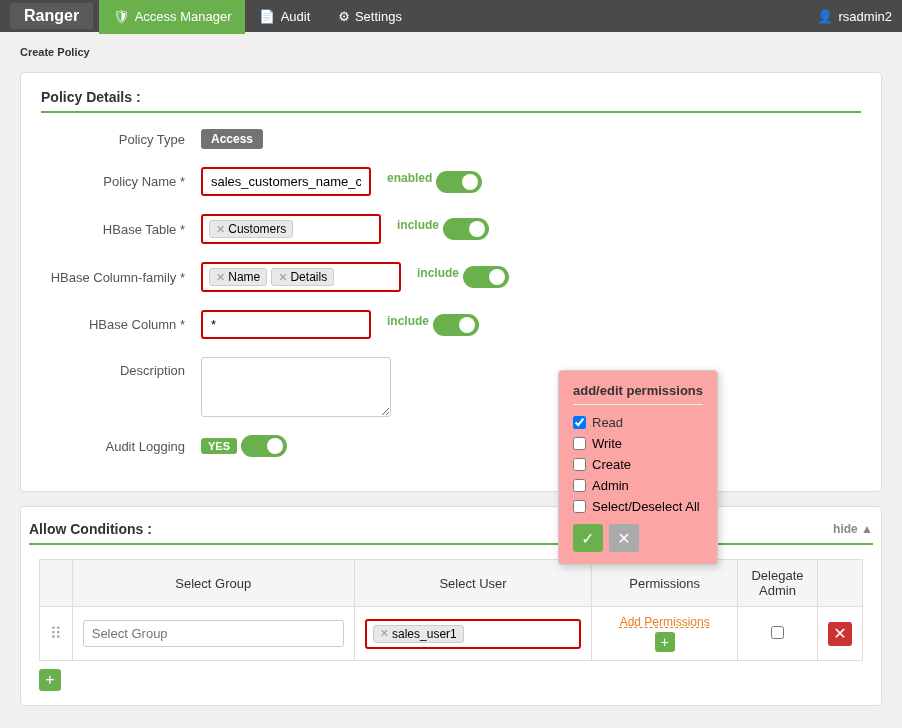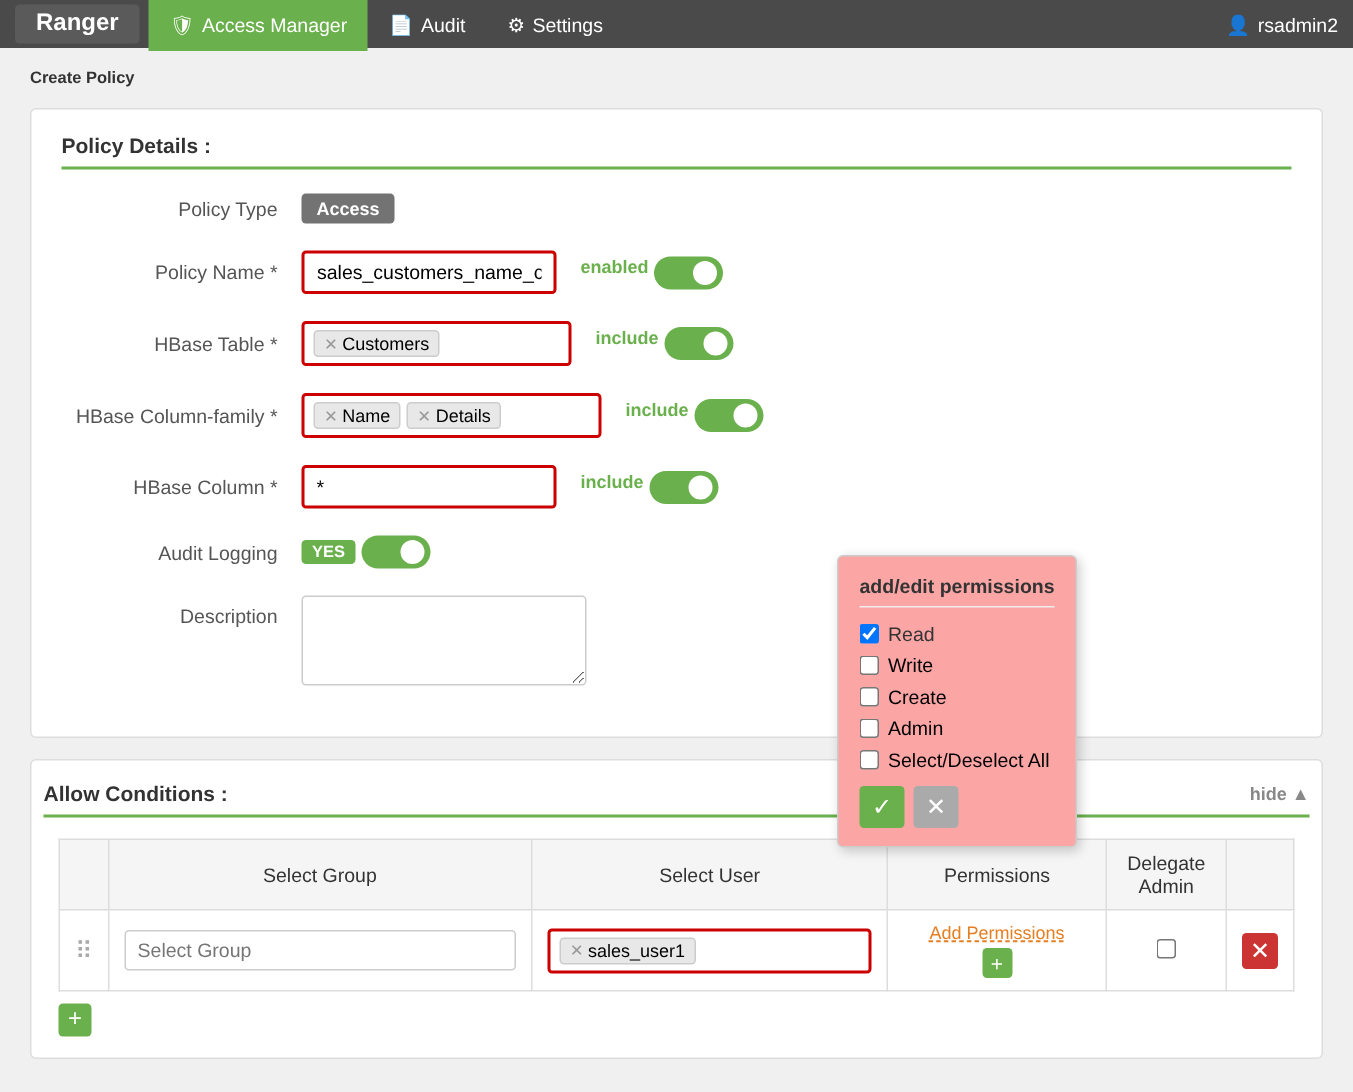--- a/index.html
+++ b/index.html
@@ -450,34 +450,34 @@
       <input class="form-control-red" type="text" style="width: 170px;" value="*">
       <div class="toggle-wrap">
         <span class="toggle-label include-toggle">include</span>
         <label class="toggle">
           <input type="checkbox" checked="" style="">
           <span class="toggle-slider"></span>
         </label>
       </div>
     </div>
 
+    <div class="form-row" style="align-items:flex-start;">
+      <div class="form-label" style="margin-top:6px;">Description</div>
+      <textarea style="width: 190px; height: 60px; border: 1px solid rgb(204, 204, 204); border-radius: 3px; padding: 5px; font-size: 13px; resize: vertical;"></textarea>
+    </div>
+
     <div class="form-row">
       <div class="form-label">Audit Logging</div>
       <div class="yes-toggle">
         <span class="yes-badge">YES</span>
         <label class="toggle">
           <input type="checkbox" checked="" style="">
           <span class="toggle-slider"></span>
         </label>
       </div>
-    </div>
-
-    <div class="form-row" style="align-items:flex-start;">
-      <div class="form-label" style="margin-top:6px;">Description</div>
-      <textarea style="width: 190px; height: 60px; border: 1px solid rgb(204, 204, 204); border-radius: 3px; padding: 5px; font-size: 13px; resize: vertical;"></textarea>
     </div>
   </div>
 
   <div class="allow-section">
     <div class="allow-header">
       <span>Allow Conditions :</span>
       <span class="hide-link">hide ▲</span>
     </div>
 
     <div style="padding: 0 10px;">

